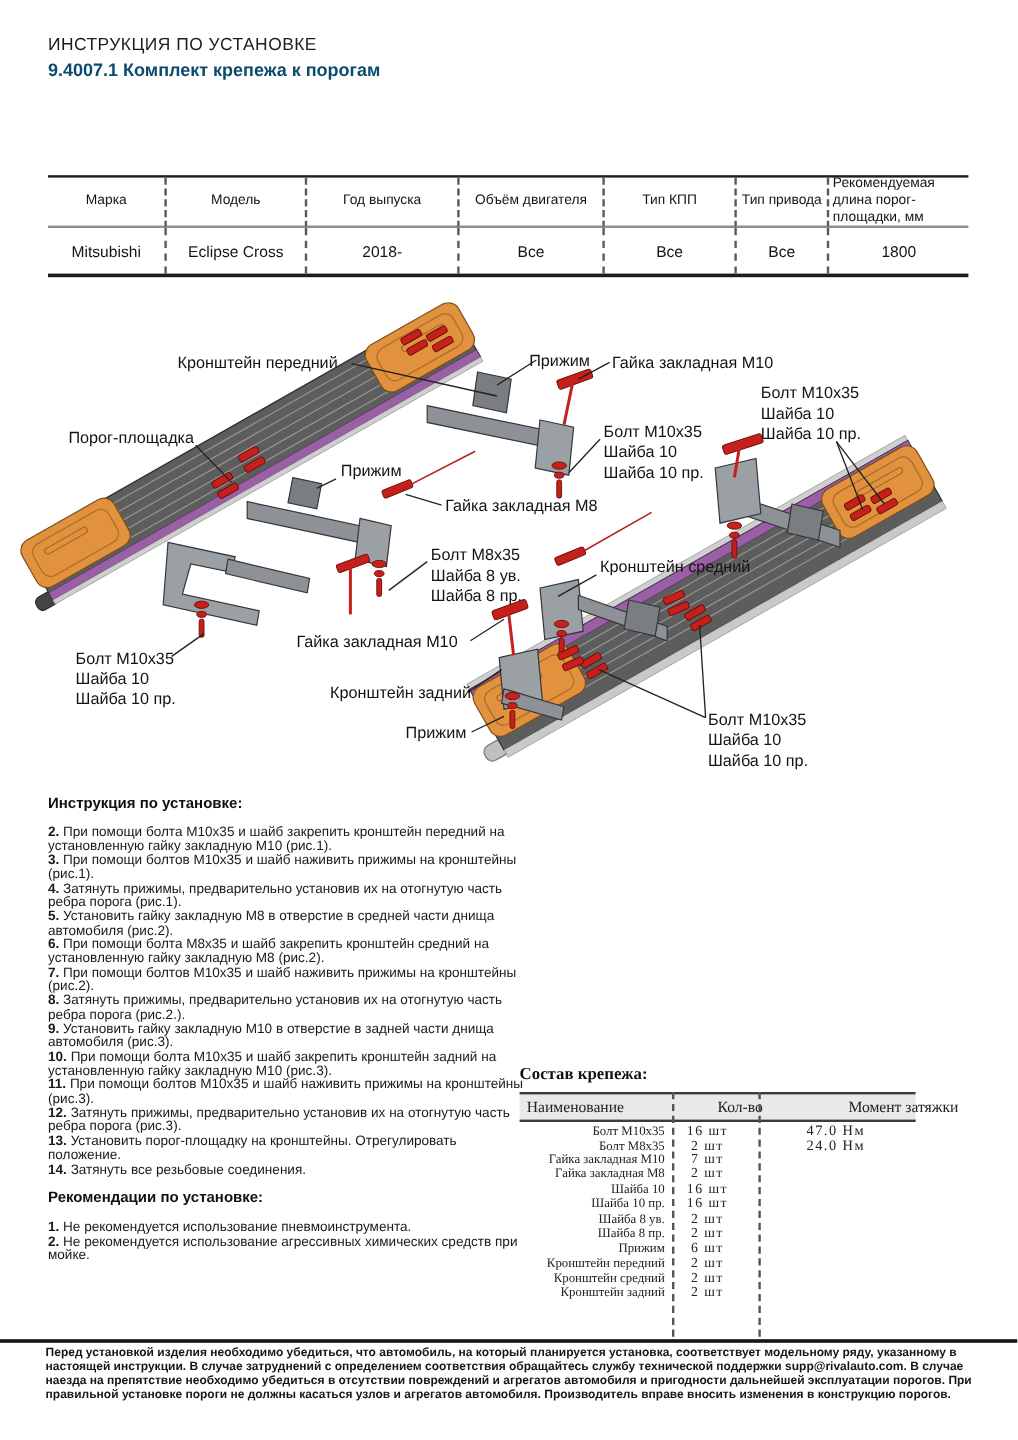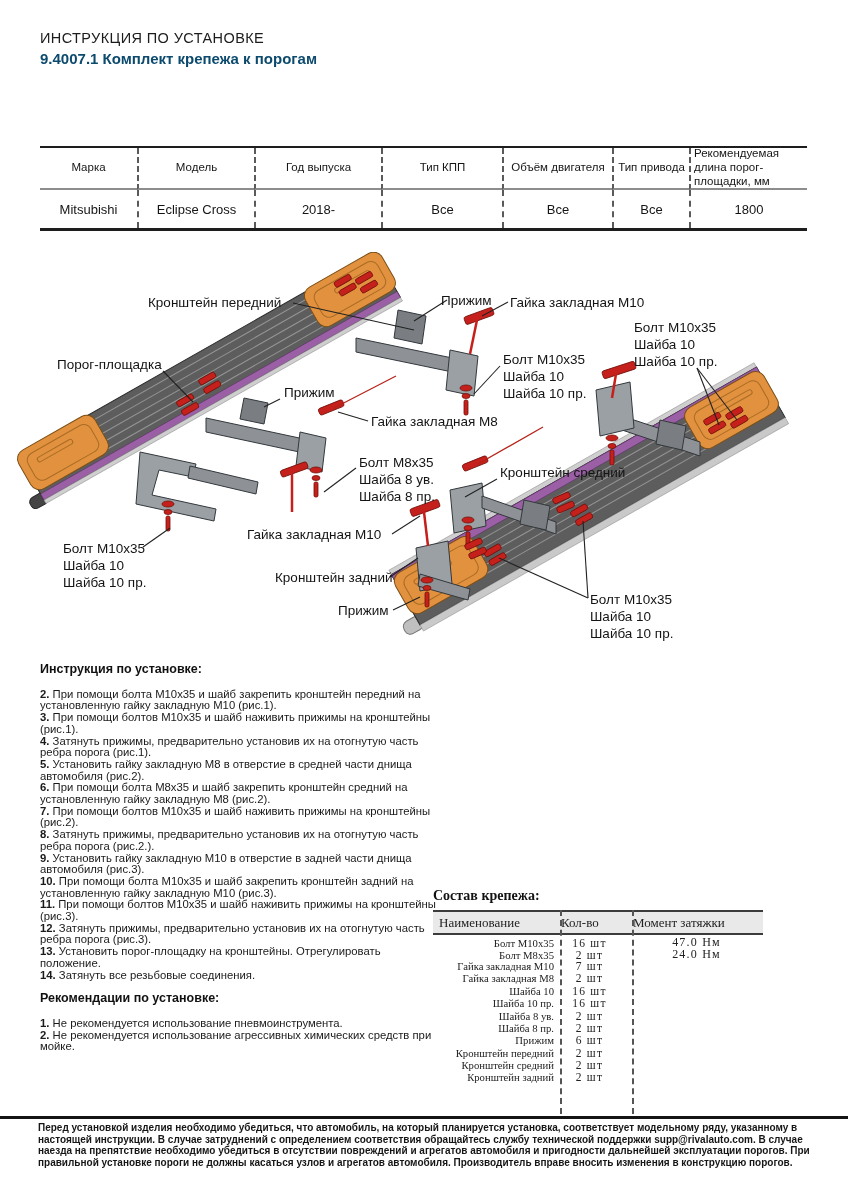--- a/index.html
+++ b/index.html
@@ -25,21 +25,21 @@
   .instructions{position:absolute;left:40px;top:664px;width:404px;font-size:11.3px;line-height:11.7px;color:#1a1a1a;}
   .instructions h3{font-size:12.5px;margin:0 0 13px 0;color:#111;}
   .instructions p{margin:0;}
   .instructions .recs-title{margin-top:12px;margin-bottom:13px;}
   
   .parts{position:absolute;left:433px;top:888px;width:330px;font-family:Liberation Serif, serif;}
   .parts h3{font-size:14px;margin:0 0 6px 0;color:#111;}
   .parts-table{position:relative;height:206px;}
   .pt-head{display:grid;grid-template-columns:128px 72px 127px;background:#e9e9e9;
            border-top:2px solid #3c3c3c;border-bottom:2px solid #3c3c3c;height:21px;align-items:center;
-           font-size:13px;color:#222;}
+           font-size:13px;color:#222;gap:37px;}
   .pt-head .c1{padding-left:6px;}
   .pt-head .c2,.pt-head .c3{text-align:left;}
   .pt-row{display:grid;grid-template-columns:128px 72px 127px;height:12.4px;align-items:center;color:#222;}
   .pt-row .c1{text-align:right;padding-right:7px;font-size:10.7px;}
   .pt-row .c2{text-align:center;padding-right:15px;font-size:11.5px;letter-spacing:1.2px;}
   .pt-row .c3{text-align:center;font-size:12px;letter-spacing:1.2px;}
   .vdash{position:absolute;top:0;height:204px;border-left:2px dashed #555;}
   .vdash.v1{left:127px;} .vdash.v2{left:199px;}
   
   .footer-rule{position:absolute;left:0;top:1116px;width:848px;height:3px;background:#141414;}
@@ -53,22 +53,22 @@
 
   <div class="doc-header">
     <div class="doc-title1">ИНСТРУКЦИЯ ПО УСТАНОВКЕ</div>
     <div class="doc-title2">9.4007.1 Комплект крепежа к порогам</div>
   </div>
 
   <div class="spec">
     <div class="sh">Марка</div>
     <div class="sh vd">Модель</div>
     <div class="sh vd">Год выпуска</div>
+    <div class="sh vd">Объём двигателя</div>
     <div class="sh vd">Тип КПП</div>
-    <div class="sh vd">Объём двигателя</div>
     <div class="sh vd">Тип привода</div>
     <div class="sh vd last">Рекомендуемая длина порог-площадки, мм</div>
     <div class="sd">Mitsubishi</div>
     <div class="sd vd">Eclipse Cross</div>
     <div class="sd vd">2018-</div>
     <div class="sd vd">Все</div>
     <div class="sd vd">Все</div>
     <div class="sd vd">Все</div>
     <div class="sd vd">1800</div>
   </div>

